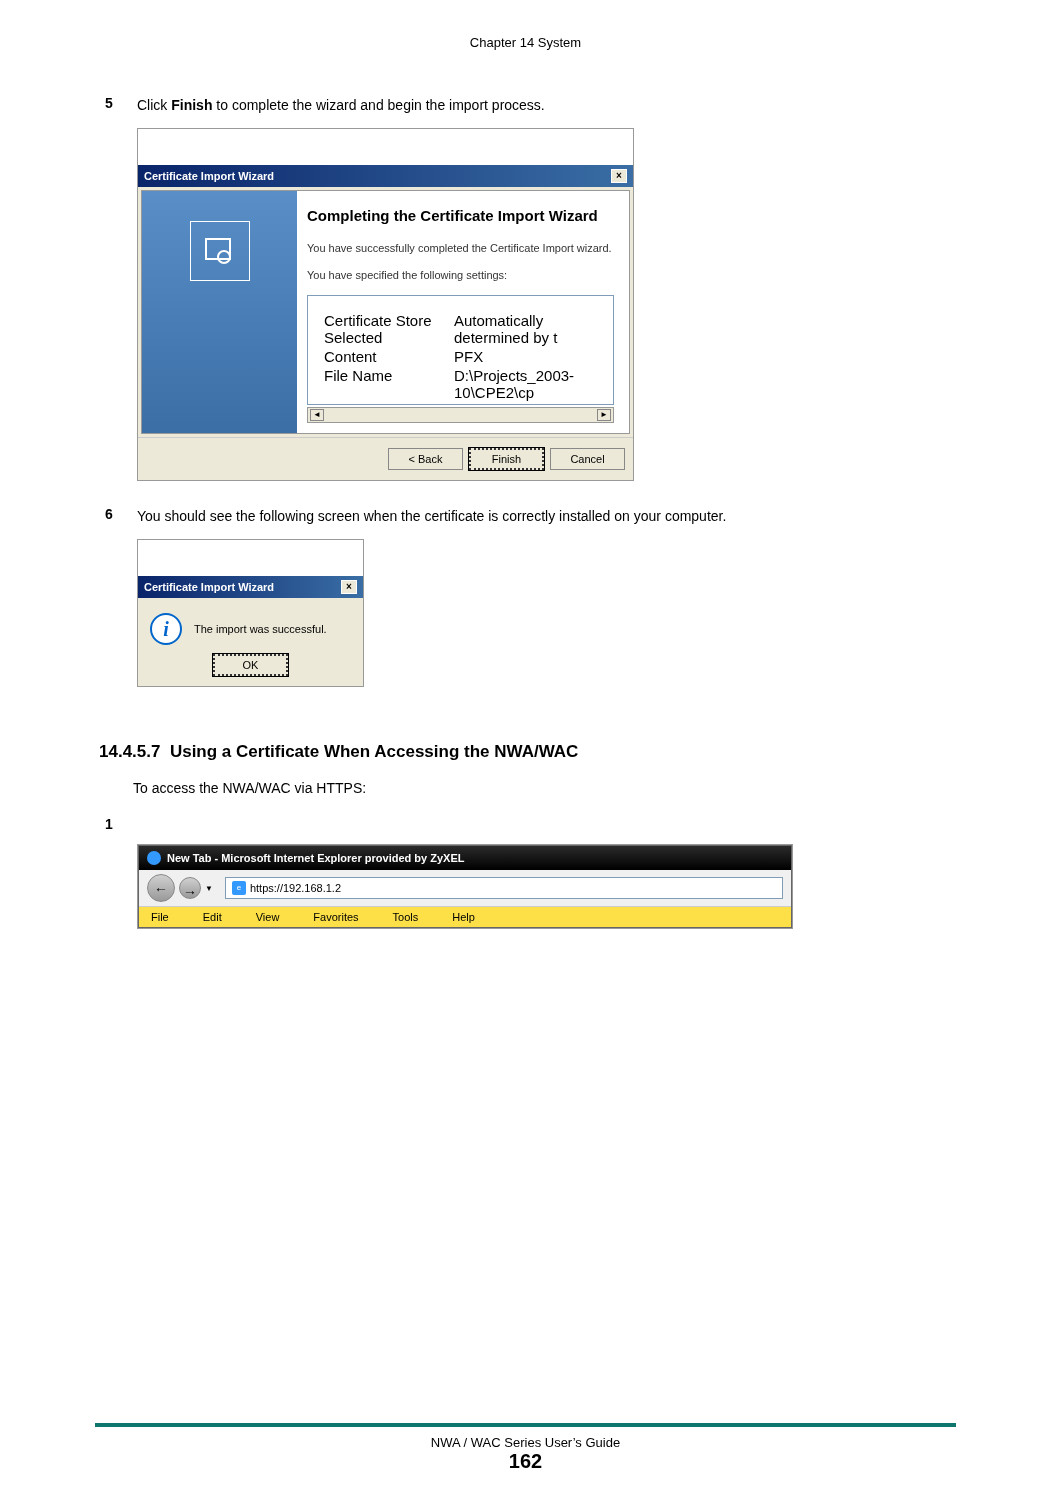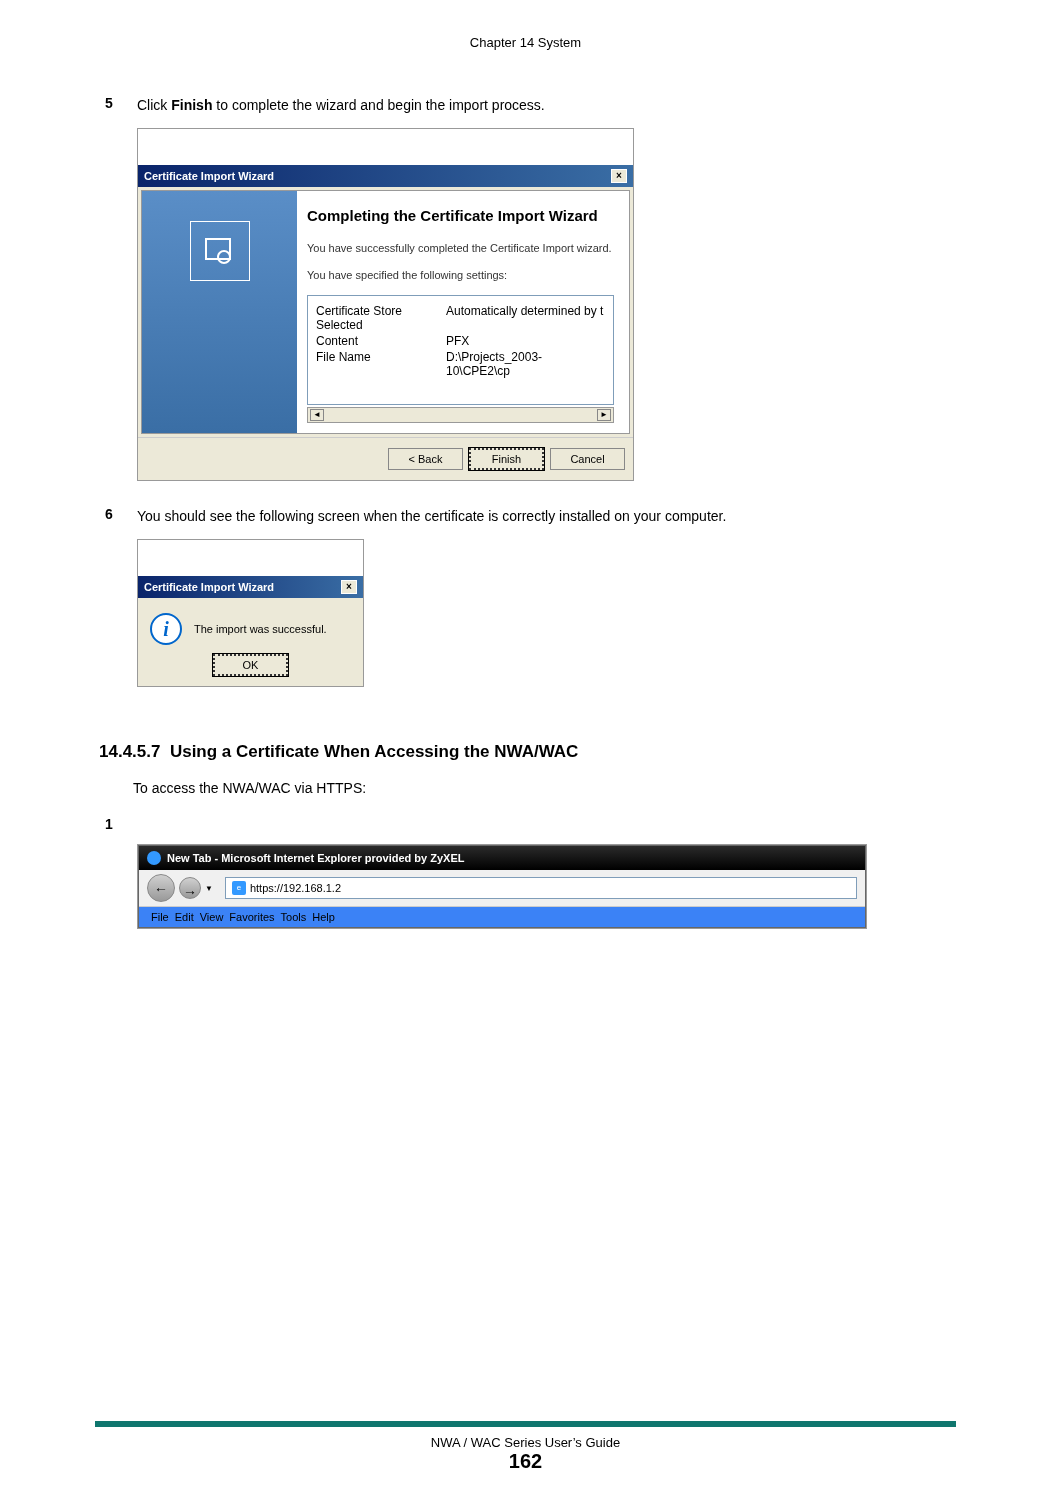--- a/index.html
+++ b/index.html
@@ -111,22 +111,22 @@
     }
     .wizard-text {
       font-size: 11px;
       color: #333;
       margin-bottom: 12px;
       line-height: 1.4;
     }
     .settings-box {
       border: 1px solid #7f9db9;
       background: #fff;
-      padding: 8px;
-      font-size: 12px;
+      padding: 16px;
+      font-size: 15px;
       height: 110px;
       overflow: hidden;
     }
     .settings-row {
       display: flex;
       margin-bottom: 2px;
     }
     .settings-label {
       width: 130px;
     }
@@ -210,21 +210,21 @@
       font-weight: bold;
       margin: 30px 0 18px 4px;
     }
     .indent-text {
       margin-left: 38px;
       font-size: 14px;
       margin-bottom: 20px;
     }
     
     .browser-fig {
-      width: 728px;
+      width: 654px;
       border: 1px solid #666;
       font-family: Tahoma, Arial, sans-serif;
     }
     .browser-title {
       background: linear-gradient(to bottom, #2b2b2b, #000);
       color: #fff;
       padding: 5px 8px;
       font-size: 11px;
       font-weight: bold;
       display: flex;
@@ -276,34 +276,34 @@
       height: 14px;
       background: #3399ff;
       border-radius: 2px;
       display: inline-block;
       font-size: 8px;
       color: #fff;
       text-align: center;
       line-height: 14px;
     }
     .browser-menu {
-      background: #3b82f6;
+      background: #fde047;
       padding: 4px 12px;
       font-size: 11px;
       display: flex;
-      gap: 6px;
+      gap: 34px;
     }
     
     .footer {
       position: absolute;
       bottom: 35px;
       left: 0;
       right: 0;
       text-align: center;
-      border-top: 6px solid #0f766e;
+      border-top: 4px solid #0f766e;
       margin: 0 95px;
       padding-top: 8px;
     }
     .footer-title {
       font-size: 13px;
     }
     .footer-page {
       font-size: 20px;
       font-weight: bold;
     }

